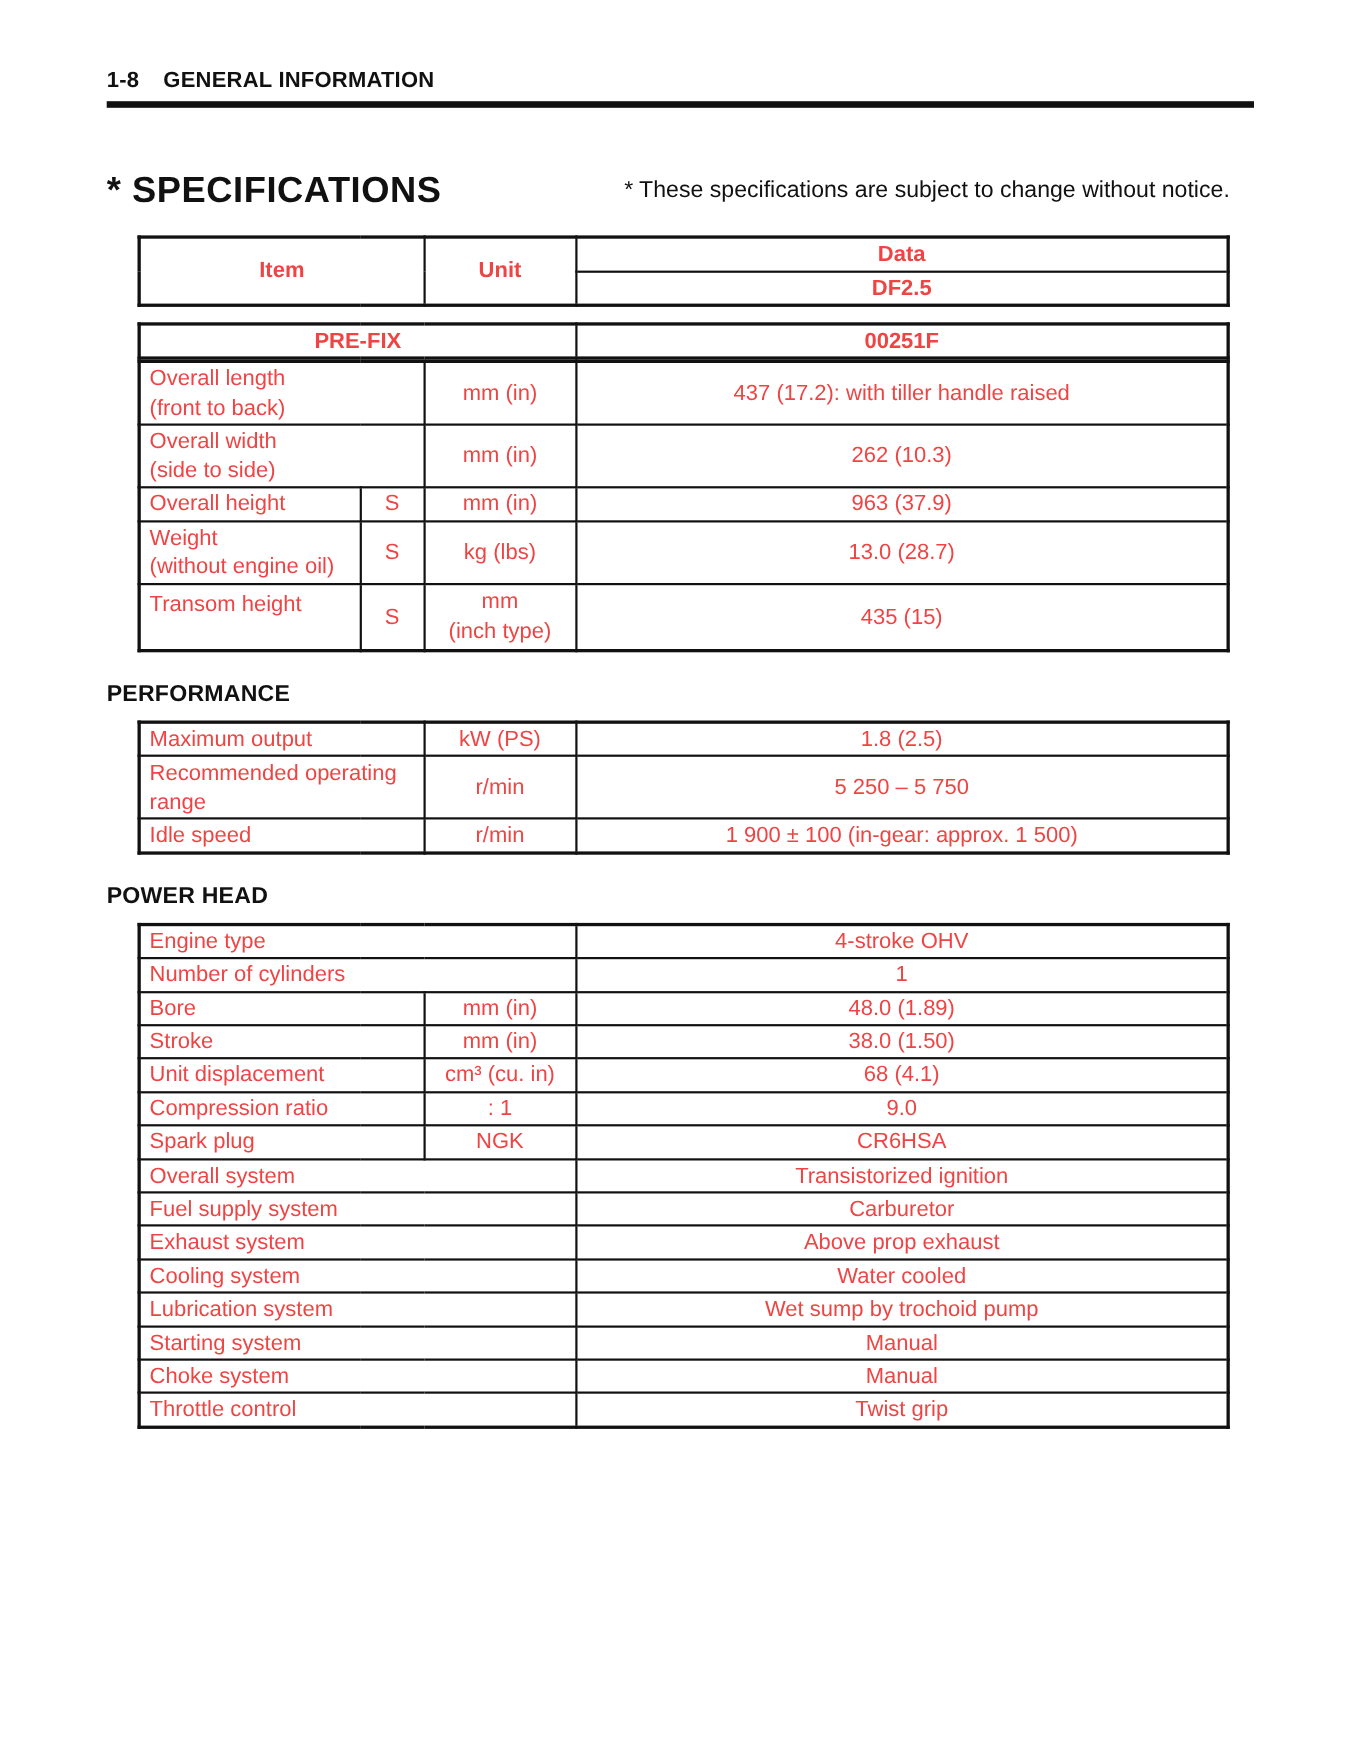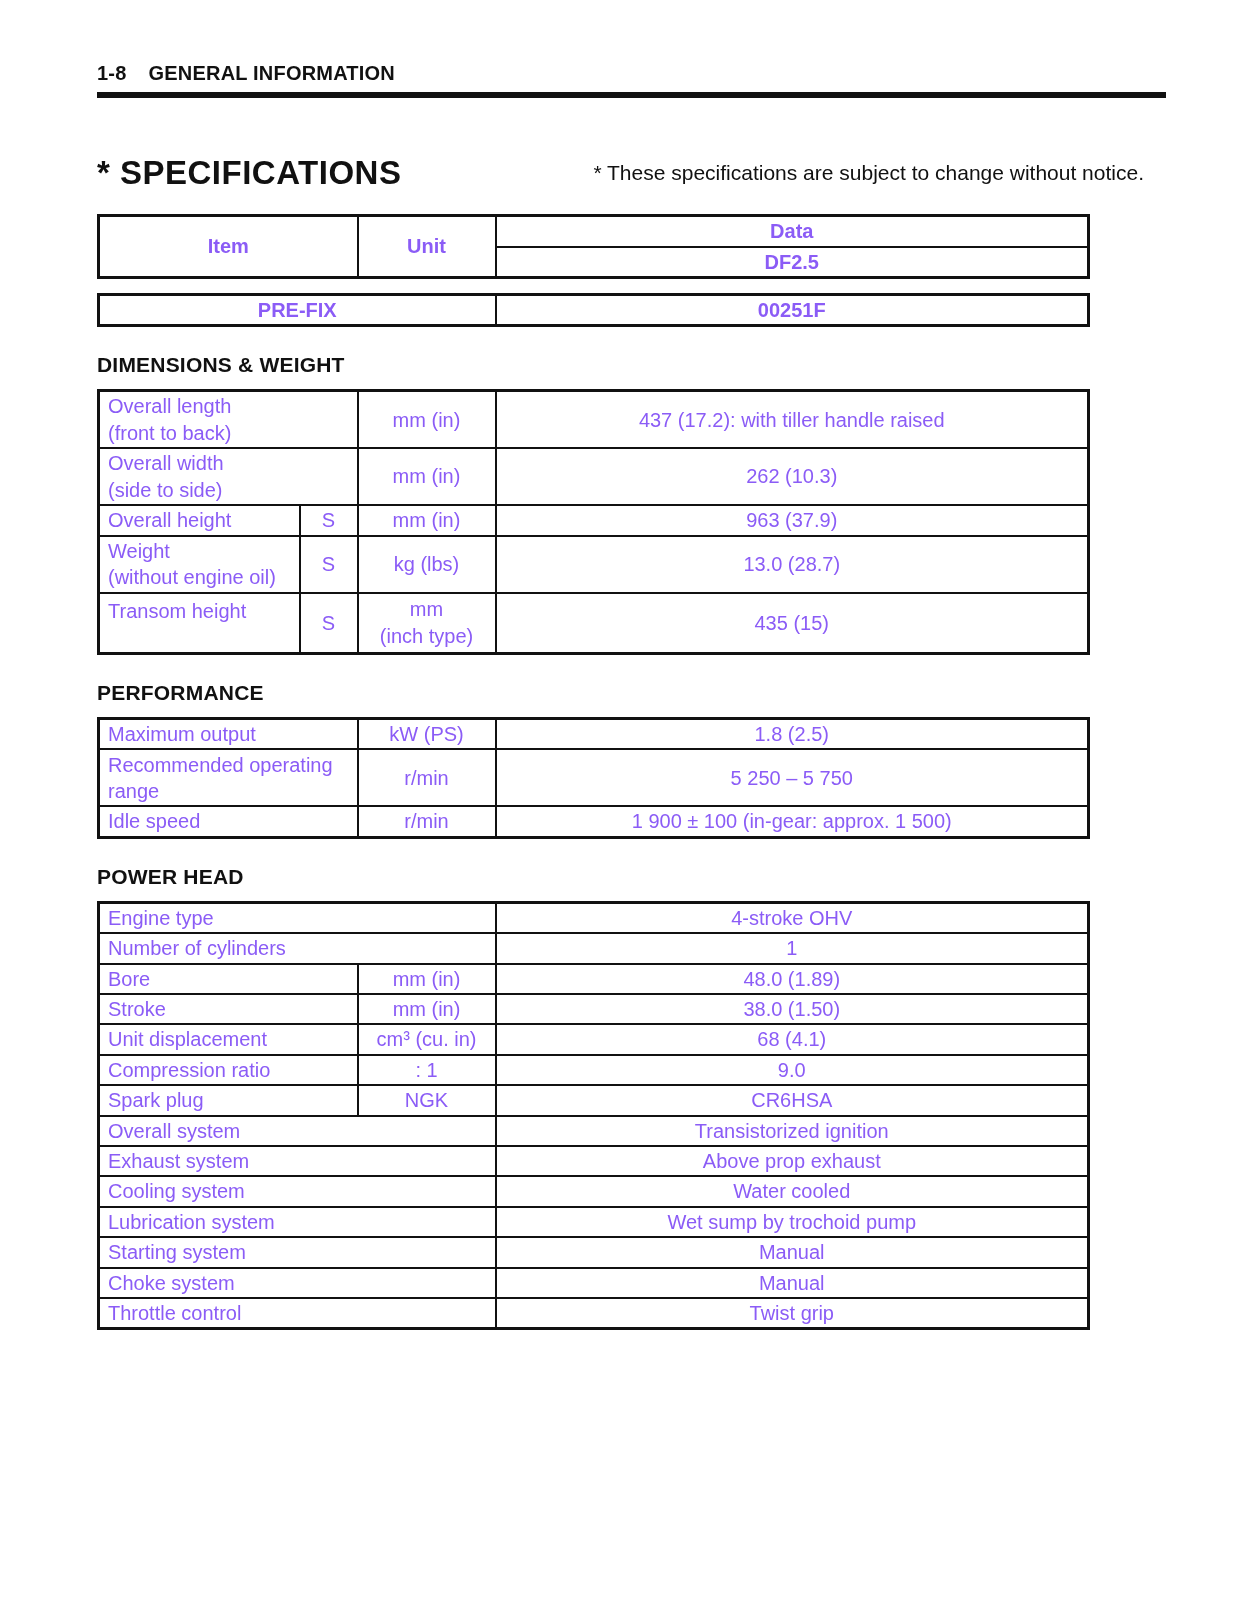--- a/index.html
+++ b/index.html
@@ -1,33 +1,33 @@
 <!DOCTYPE html>
 <html><head>
 <meta charset="utf-8">
 <style>
   html,body{margin:0;padding:0;background:#e8e8e8;}
   .page{
     position:relative;
     width:1244px;height:1600px;
     background:#ffffff;
     box-sizing:border-box;
-    padding:62px 78px 0 97px;
+    padding:62px 104px 0 97px;
     font-family:"Liberation Sans","DejaVu Sans",sans-serif;
     color:#111;
   }
   .running-header{display:flex;align-items:baseline;font-weight:bold;font-size:20px;letter-spacing:.2px;}
   .running-header .pgnum{margin-right:22px;}
   .rule{height:6px;background:#111;margin-top:7px;}
   .title-row{display:flex;align-items:center;margin-top:56px;}
   .title-row h1{margin:0;font-size:33px;font-weight:bold;letter-spacing:.5px;}
   .note{margin-left:auto;padding-right:22px;font-size:21px;}
   table.spec{
     width:990px;border-collapse:collapse;table-layout:fixed;
-    font-size:20px;color:#8b5cf6;border:3px solid #111;
+    font-size:20px;color:#ef4444;border:3px solid #111;margin-left:28px;
   }
   table.spec td{
     border:2px solid #111;vertical-align:middle;
     padding:1px 8px;line-height:1.32;overflow:hidden;white-space:nowrap;
   }
   td.c{text-align:center;padding:1px 4px;}
   td.b{font-weight:bold;}
   .mt22{margin-top:22px;}
   .mt14{margin-top:14px;}
   h2.sect{margin:26px 0 12px 0;font-size:21px;font-weight:bold;letter-spacing:.2px;}
@@ -77,21 +77,20 @@
         <col style="width:593px">
       </colgroup>
     <tbody>
         <tr class="h31">
       <td class="c b" colspan="3">PRE-FIX</td>
       <td class="c b">00251F</td>
     </tr>
   </tbody>
     </table>
 
-  <h2 class="sect">DIMENSIONS &amp; WEIGHT</h2>
   <table class="spec">
     <colgroup>
         <col style="width:201px">
         <col style="width:58px">
         <col style="width:138px">
         <col style="width:593px">
       </colgroup>
     <tbody>
         <tr class="h57">
       <td colspan="2">
@@ -206,20 +205,24 @@
     <tr class="h29">
       <td colspan="2">Spark plug</td>
       <td class="c">NGK</td>
       <td class="c">CR6HSA</td>
     </tr>
     <tr class="h29">
       <td colspan="3">Overall system</td>
       <td class="c">Transistorized ignition</td>
     </tr>
     <tr class="h29">
+      <td colspan="3">Fuel supply system</td>
+      <td class="c">Carburetor</td>
+    </tr>
+    <tr class="h29">
       <td colspan="3">Exhaust system</td>
       <td class="c">Above prop exhaust</td>
     </tr>
     <tr class="h29">
       <td colspan="3">Cooling system</td>
       <td class="c">Water cooled</td>
     </tr>
     <tr class="h29">
       <td colspan="3">Lubrication system</td>
       <td class="c">Wet sump by trochoid pump</td>

